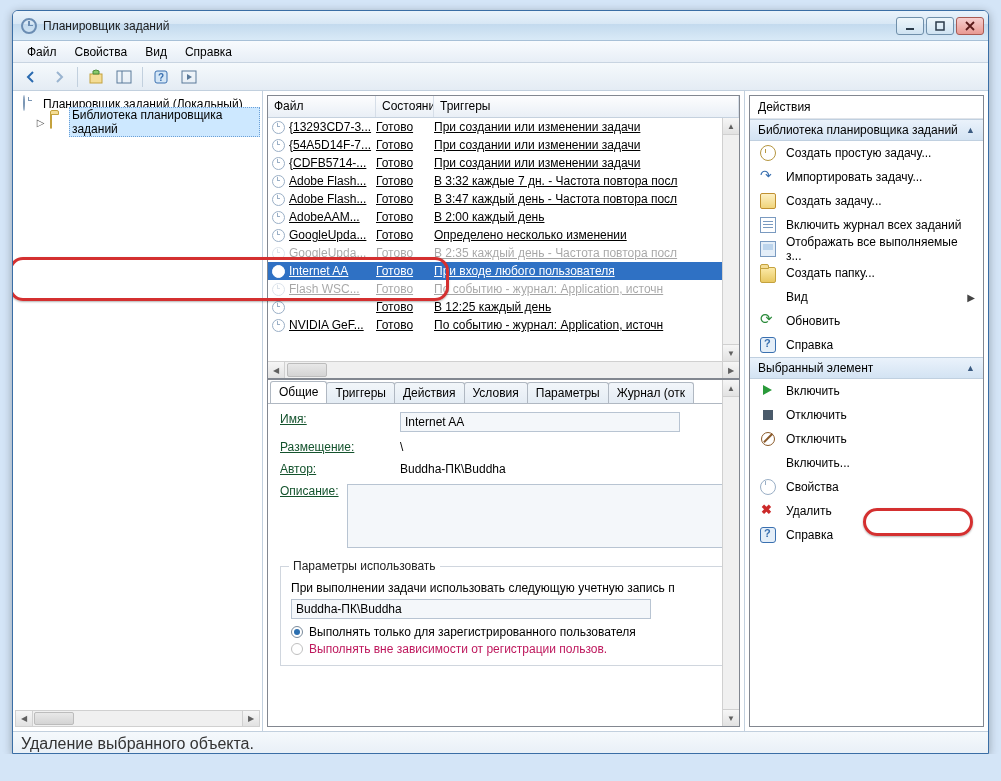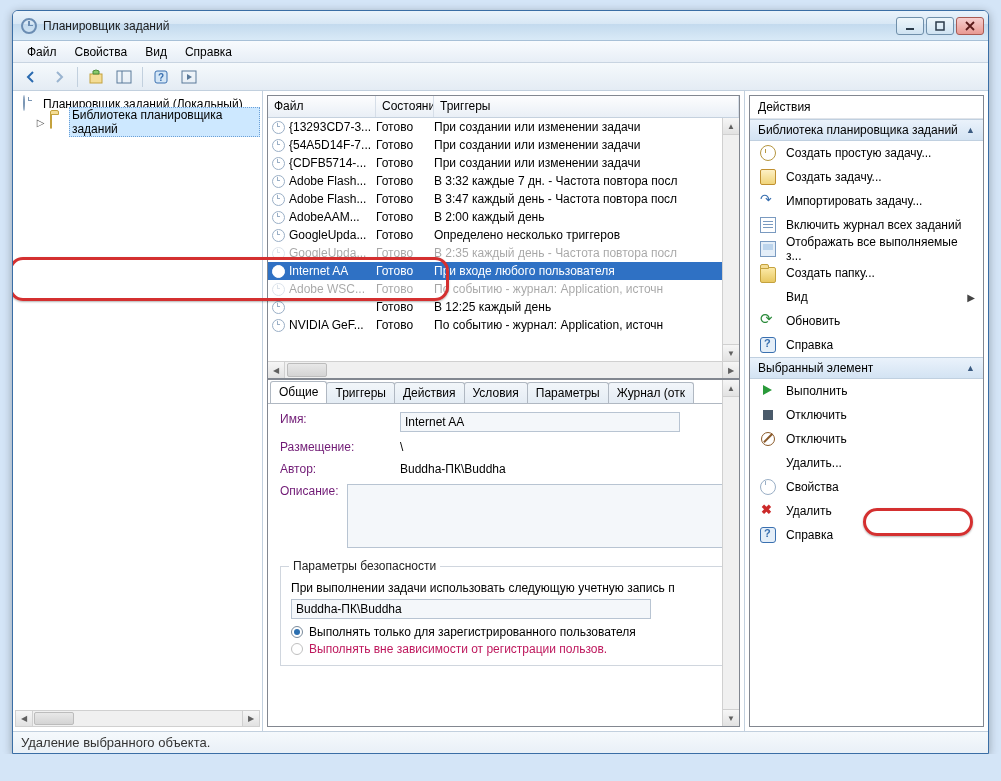--- a/index.html
+++ b/index.html
@@ -34,21 +34,21 @@
 .folderico::before { content:""; position:absolute; left:-1px; top:-4px; width:7px; height:3px; background:#f4dd96; border:1px solid #c4a23e; border-radius:2px 2px 0 0; }
 .hscroll { height:17px; background:#f0f0f0; border:1px solid #d0d0d0; display:flex; }
 .hscroll .arrow { width:17px; background:linear-gradient(#f6f6f6,#e2e2e2); border-right:1px solid #d0d0d0; display:flex; align-items:center; justify-content:center; font-size:8px; color:#606060; }
 .hscroll .arrow.r { border-right:none; border-left:1px solid #d0d0d0; margin-left:auto; }
 .hscroll .thumb { width:40px; background:linear-gradient(#e8e8e8,#d4d4d4); border:1px solid #bcbcbc; border-radius:2px; margin:1px; }
 .centerpanel { flex:1; border-right:1px solid #c2d0de; display:flex; flex-direction:column; padding:4px; min-width:0; }
 .listwrap { border:1px solid #828790; height:284px; display:flex; flex-direction:column; background:#fff; }
 .listhdr { display:flex; background:linear-gradient(to bottom,#fdfdfe,#e9eff6); border-bottom:1px solid #c5d1de; height:22px; }
 .listhdr .col { padding:3px 6px; border-right:1px solid #d6dee8; cursor:default; white-space:nowrap; overflow:hidden; }
 .listbody { flex:1; overflow:hidden; position:relative; }
-.lrow { display:flex; height:18px; align-items:center; cursor:default; white-space:nowrap; }
+.lrow { display:flex; height:18px; align-items:center; cursor:default; white-space:nowrap;text-decoration:underline; }
 .lrow .c1 { width:108px; padding-left:4px; display:flex; align-items:center; overflow:hidden; }
 .lrow .c1 .miniclk { width:13px; height:13px; border:1px solid #9aafc6; border-radius:50%; margin-right:4px; flex:none; position:relative; background:#fff; }
 .lrow .c1 .miniclk::before { content:""; position:absolute; left:4px; top:1px; width:1px; height:4px; background:#9aafc6; }
 .lrow .c1 .miniclk::after { content:""; position:absolute; left:4px; top:4px; width:3px; height:1px; background:#9aafc6; }
 .lrow .c2 { width:58px; overflow:hidden; }
 .lrow .c3 { flex:1; overflow:hidden; }
 .lrow.selected { background:#2f71c4; color:#fff; }
 .lrow.selected .miniclk { border-color:#fff; }
 .lrow.selected .miniclk::before,.lrow.selected .miniclk::after { background:#fff; }
 .listscroll { height:17px; background:#f0f0f0; border-top:1px solid #d0d0d0; display:flex; }
@@ -56,21 +56,21 @@
 .listscroll .arrow.r { border-right:none; border-left:1px solid #d0d0d0; }
 .listscroll .track { flex:1; position:relative; }
 .listscroll .thumb { position:absolute; left:2px; top:1px; width:40px; bottom:1px; background:linear-gradient(#e8e8e8,#d4d4d4); border:1px solid #bcbcbc; border-radius:2px; }
 .detailwrap { border:1px solid #828790; margin-top:0; flex:1; background:#fff; display:flex; flex-direction:column; overflow:hidden; }
 .tabs { display:flex; padding:2px 2px 0 2px; background:#fff; border-bottom:1px solid #b0b8c2; height:24px; align-items:flex-end; }
 .tab { padding:3px 8px; border:1px solid #b0b8c2; border-bottom:none; margin-right:-1px; background:linear-gradient(#f2f6fa,#e4ecf4); border-radius:3px 3px 0 0; cursor:default; font-size:12px; }
 .tab.active { background:#fff; position:relative; z-index:1; padding-bottom:4px; }
 .tabs .navr { margin-left:auto; width:18px; text-align:center; color:#444; cursor:default; align-self:center; }
 .detailbody { padding:8px 12px; flex:1; overflow:hidden; }
 .frow { display:flex; margin-bottom:8px; }
-.frow .flabel { width:120px; color:#701a75; }
+.frow .flabel { width:120px; color:#14532d;text-decoration:underline; }
 .frow .fval { flex:1; }
 .nameval { border:1px solid #b8c4d2; background:#f4f7fa; padding:2px 4px; width:280px; height:20px; }
 .descbox { border:1px solid #b8c4d2; background:#f4f7fa; width:380px; height:64px; }
 .group { border:1px solid #d0d6de; margin-top:18px; padding:8px 10px 6px 10px; position:relative; }
 .group .glegend { position:absolute; top:-8px; left:8px; background:#fff; padding:0 4px; color:#222; }
 .group .gtxt { margin:6px 0 4px 0; overflow:hidden; white-space:nowrap; }
 .group .gacct { border:1px solid #b8c4d2; background:#f4f7fa; padding:2px 4px; height:20px; width:360px; margin-bottom:6px; }
 .radiorow { display:flex; align-items:center; margin:3px 0; }
 .radiorow .rdot { width:12px; height:12px; border:1px solid #7a8a9a; border-radius:50%; margin-right:6px; position:relative; }
 .radiorow .rdot.checked::after { content:""; position:absolute; inset:2px; background:#2b6fb0; border-radius:50%; }
@@ -101,21 +101,21 @@
 .ico-help { border:1.5px solid #3a70b0; border-radius:3px; background:#e4eef8; }
 .ico-help::after { content:"?"; position:absolute; left:3px; top:-1px; color:#3a70b0; font-weight:bold; font-size:11px; }
 .ico-play::before { content:""; position:absolute; left:3px; top:2px; border-left:9px solid #2a9a3a; border-top:5px solid transparent; border-bottom:5px solid transparent; }
 .ico-stop::before { content:""; position:absolute; inset:3px; background:#4a5a6a; }
 .ico-disable::before { content:""; position:absolute; inset:1px; border:1.5px solid #8a5a2a; border-radius:50%; }
 .ico-disable::after { content:""; position:absolute; left:2px; top:6px; right:2px; height:1.5px; background:#8a5a2a; transform:rotate(-45deg); }
 .ico-props { border:1.5px solid #9aafc6; border-radius:50%; }
 .ico-props::before { content:""; position:absolute; left:4px; top:1px; width:1px; height:4px; background:#9aafc6; }
 .ico-delete::before { content:"✖"; color:#cc2a2a; font-size:13px; position:absolute; left:1px; top:-1px; font-weight:bold; }
 .redring { position:absolute; border:3px solid #d43030; border-radius:14px; pointer-events:none; box-shadow:0 1px 2px rgba(0,0,0,0.3); z-index:10; }
-.statusbar { height:22px; border-top:1px solid #c2d0de; padding:3px 8px; background:linear-gradient(#f5f9fc,#e9f0f7); font-size:13px; color:#333; }
+.statusbar { height:22px; border-top:1px solid #c2d0de; padding:3px 8px; background:linear-gradient(#f5f9fc,#e9f0f7); font-size:16px; color:#333; }
 .body-outer { position:relative; }
 </style>
 </head>
 <body>
 
 <div class="window">
   <div class="titlebar">
     <div class="ticon"></div>
     <div class="title-text">Планировщик заданий</div>
     <div class="tbspacer"></div>
@@ -258,42 +258,42 @@
               </div>
               <div class="c2">Готово</div>
               <div class="c3">В 2:00 каждый день</div>
             </div>
             <div class="lrow">
               <div class="c1">
                 <span class="miniclk"></span>
                 <span>GoogleUpda...</span>
               </div>
               <div class="c2">Готово</div>
-              <div class="c3">Определено несколько триггеров</div>
+              <div class="c3">Определено несколько изменении</div>
             </div>
             <div class="lrow" style="opacity: 0.35;">
               <div class="c1">
                 <span class="miniclk"></span>
                 <span>GoogleUpda...</span>
               </div>
               <div class="c2">Готово</div>
               <div class="c3">В 2:35 каждый день - Частота повтора посл</div>
             </div>
             <div class="lrow selected">
               <div class="c1">
                 <span class="miniclk"></span>
                 <span>Internet AA</span>
               </div>
               <div class="c2">Готово</div>
               <div class="c3">При входе любого пользователя</div>
             </div>
             <div class="lrow" style="opacity: 0.35;">
               <div class="c1">
                 <span class="miniclk"></span>
-                <span>Adobe WSC...</span>
+                <span>Flash WSC...</span>
               </div>
               <div class="c2">Готово</div>
               <div class="c3">По событию - журнал: Application, источн</div>
             </div>
             <div class="lrow">
               <div class="c1">
                 <span class="miniclk"></span>
                 <span></span>
               </div>
               <div class="c2">Готово</div>
@@ -346,21 +346,21 @@
             <div class="flabel">Автор:</div>
             <div class="fval">Buddha-ПК\Buddha</div>
           </div>
           <div class="frow">
             <div class="flabel">Описание:</div>
             <div class="fval">
                 <div class="descbox"></div>
               </div>
           </div>
           <div class="group">
-            <div class="glegend">Параметры безопасности</div>
+            <div class="glegend">Параметры использовать</div>
             <div class="gtxt">При выполнении задачи использовать следующую учетную запись п</div>
             <div class="gacct">Buddha-ПК\Buddha</div>
             <div class="radiorow">
               <span class="rdot checked"></span>
               <span>Выполнять только для зарегистрированного пользователя</span>
             </div>
             <div class="radiorow disabled">
               <span class="rdot"></span>
               <span>Выполнять вне зависимости от регистрации пользов.</span>
             </div>
@@ -380,26 +380,26 @@
         <div class="acthdr">Действия</div>
         <div class="actsec">
             <span>Библиотека планировщика заданий</span>
             <span class="tri">▲</span>
           </div>
         <div class="actitem">
             <span class="aico ico-create"></span>
             <span>Создать простую задачу...</span>
           </div>
         <div class="actitem">
+            <span class="aico ico-import"></span>
+            <span>Импортировать задачу...</span>
+          </div>
+        <div class="actitem">
             <span class="aico ico-task"></span>
             <span>Создать задачу...</span>
-          </div>
-        <div class="actitem">
-            <span class="aico ico-import"></span>
-            <span>Импортировать задачу...</span>
           </div>
         <div class="actitem">
             <span class="aico ico-log"></span>
             <span>Включить журнал всех заданий</span>
           </div>
         <div class="actitem">
             <span class="aico ico-show"></span>
             <span>Отображать все выполняемые з...</span>
           </div>
         <div class="actitem">
@@ -419,33 +419,33 @@
             <span class="aico ico-help"></span>
             <span>Справка</span>
           </div>
 
         <div class="actsec">
             <span>Выбранный элемент</span>
             <span class="tri">▲</span>
           </div>
         <div class="actitem">
             <span class="aico ico-play"></span>
-            <span>Выполнить</span>
+            <span>Включить</span>
           </div>
         <div class="actitem">
             <span class="aico ico-stop"></span>
             <span>Отключить</span>
           </div>
         <div class="actitem">
             <span class="aico ico-disable"></span>
             <span>Отключить</span>
           </div>
         <div class="actitem">
             <span class="aico"></span>
-            <span>Удалить...</span>
+            <span>Включить...</span>
           </div>
         <div class="actitem">
             <span class="aico ico-props"></span>
             <span>Свойства</span>
           </div>
         <div class="actitem" style="position:relative">
           <span class="aico ico-delete"></span>
             <span>Удалить</span>
         </div>
         <div class="actitem">

